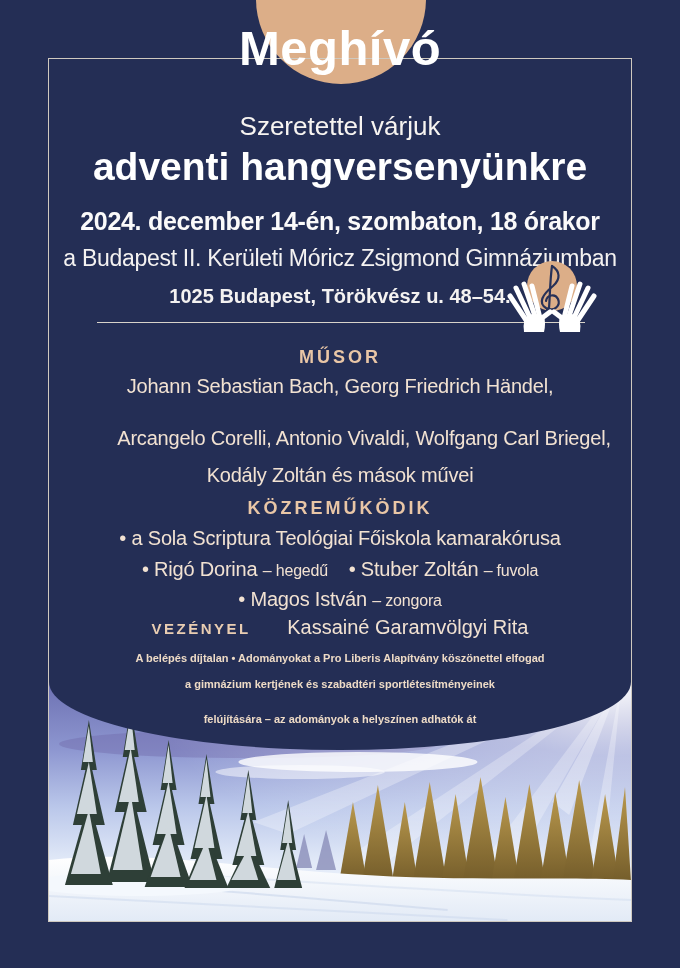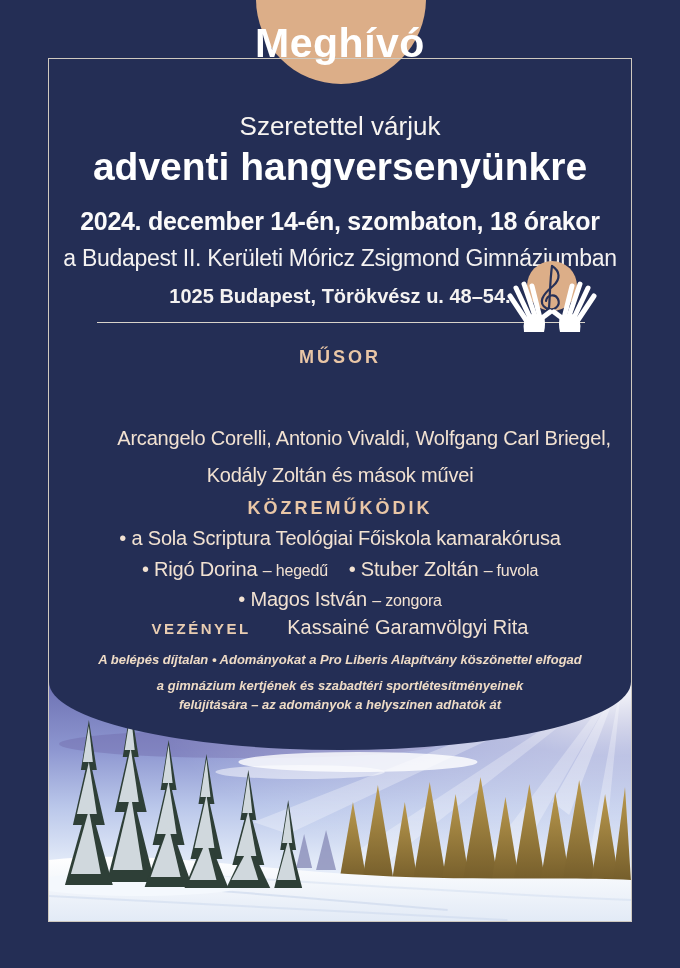--- a/index.html
+++ b/index.html
@@ -3,21 +3,21 @@
 <meta charset="utf-8">
 <style>
   html,body{margin:0;padding:0;}
   body{background:#242e55;font-family:"Liberation Sans", sans-serif;}
   .page{position:relative;width:680px;height:968px;background:#242e55;overflow:hidden;margin:0 auto;}
 
   
   .badge-circle{position:absolute;left:256px;top:-86px;width:170px;height:170px;
     border-radius:50%;background:#dcae88;z-index:2;}
   .badge-title{position:absolute;left:0;right:0;top:20px;text-align:center;
-    font-size:41px;font-weight:bold;color:#ffffff;z-index:5;letter-spacing:0.5px;}
+    font-size:49px;font-weight:bold;color:#ffffff;z-index:5;letter-spacing:0.5px;}
 
   
   .arc-panel{position:absolute;left:49px;top:59px;width:582px;height:691px;
     background:#242e55;z-index:1;
     border-bottom-left-radius:50% 68px;border-bottom-right-radius:50% 68px;}
 
   
   .frame-border{position:absolute;left:48px;top:58px;width:582px;height:862px;
     border:1px solid #cfc9bf;z-index:3;pointer-events:none;}
 
@@ -44,22 +44,22 @@
   .pl0{top:375px;} .pl1{top:427px;margin-left:48px;} .pl2{top:435px;} .pl3{top:464px;}
 
   .choir{top:527px;}
   .perfA{top:558px;} .perfB{top:588px;}
   .instr{font-size:16px;}
   .gap{display:inline-block;width:10px;}
   .conductor{top:616px;}
   .vez{font-size:15px;font-weight:bold;letter-spacing:2.5px;color:#e9cdb2;text-align:center;}
   .cond-name{font-size:20px;color:#f2e2d2;margin-left:32px;}
 
-  .footer-line{font-size:13px;font-style:italic;font-weight:bold;color:#eedbc6;}
-  .fl0{top:652px;} .fl1{top:678px;} .fl2{top:697px;}
+  .footer-line{font-size:11px;font-weight:bold;color:#eedbc6;}
+  .fl0{top:652px;} .fl1{top:678px;} .fl2{top:713px;}
 </style>
 </head>
 <body>
 
 <div class="page">
 
   <div class="photo-wrap">
     <svg viewBox="0 0 584 240" preserveAspectRatio="none">
       <defs>
         <linearGradient id="sky" x1="0" y1="0" x2="0" y2="1">
@@ -206,20 +206,21 @@
         <path d="M37 64 L24 26"></path>
         <path d="M41 64 L32 28"></path>
         <path d="M34 66 L50 54"></path>
       </g>
       <path d="M24 74 Q22 60 30 56 L44 58 Q46 66 44 74 Z" fill="#ffffff"></path>
     </g>
     <use href="#hand-left" transform="translate(104 0) scale(-1 1)"></use>
   </svg>
 
   <div class="c sec-h musor-h">MŰSOR</div>
+  <div class="c body-line pl0">Johann Sebastian Bach, Georg Friedrich Händel,</div>
   <div class="c body-line pl1">Arcangelo Corelli, Antonio Vivaldi, Wolfgang Carl Briegel,</div>
   <div class="c body-line pl3">Kodály Zoltán és mások művei</div>
 
   <div class="c sec-h kozre-h">KÖZREMŰKÖDIK</div>
   <div class="c body-line choir">• a Sola Scriptura Teológiai Főiskola kamarakórusa</div>
   <div class="c body-line perfA">
     <span>• Rigó Dorina</span>
     <span class="instr">– hegedű</span>
     <span class="gap"></span>
     <span>• Stuber Zoltán</span>

